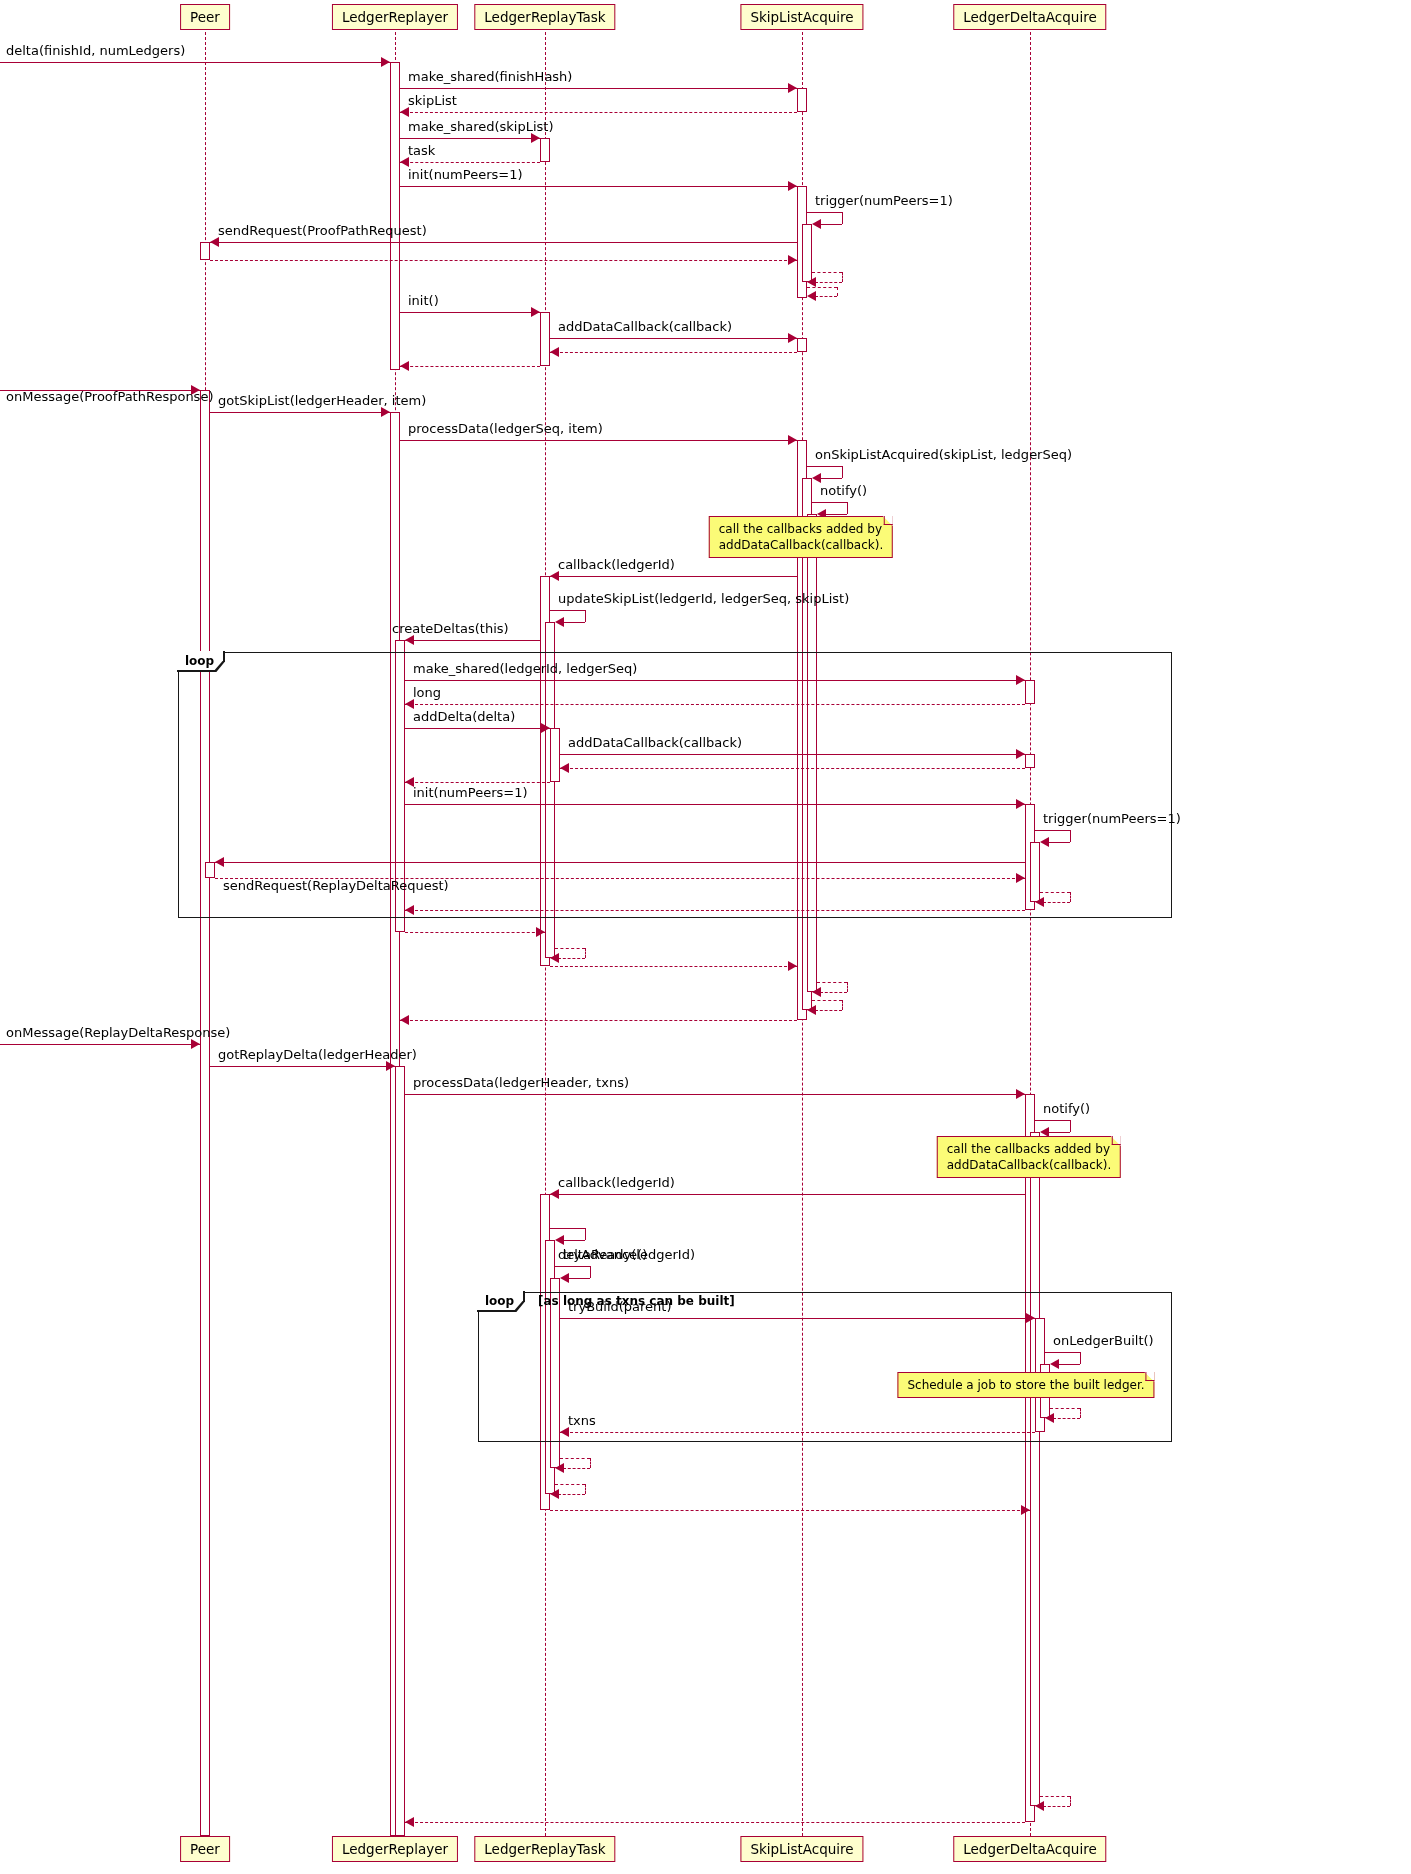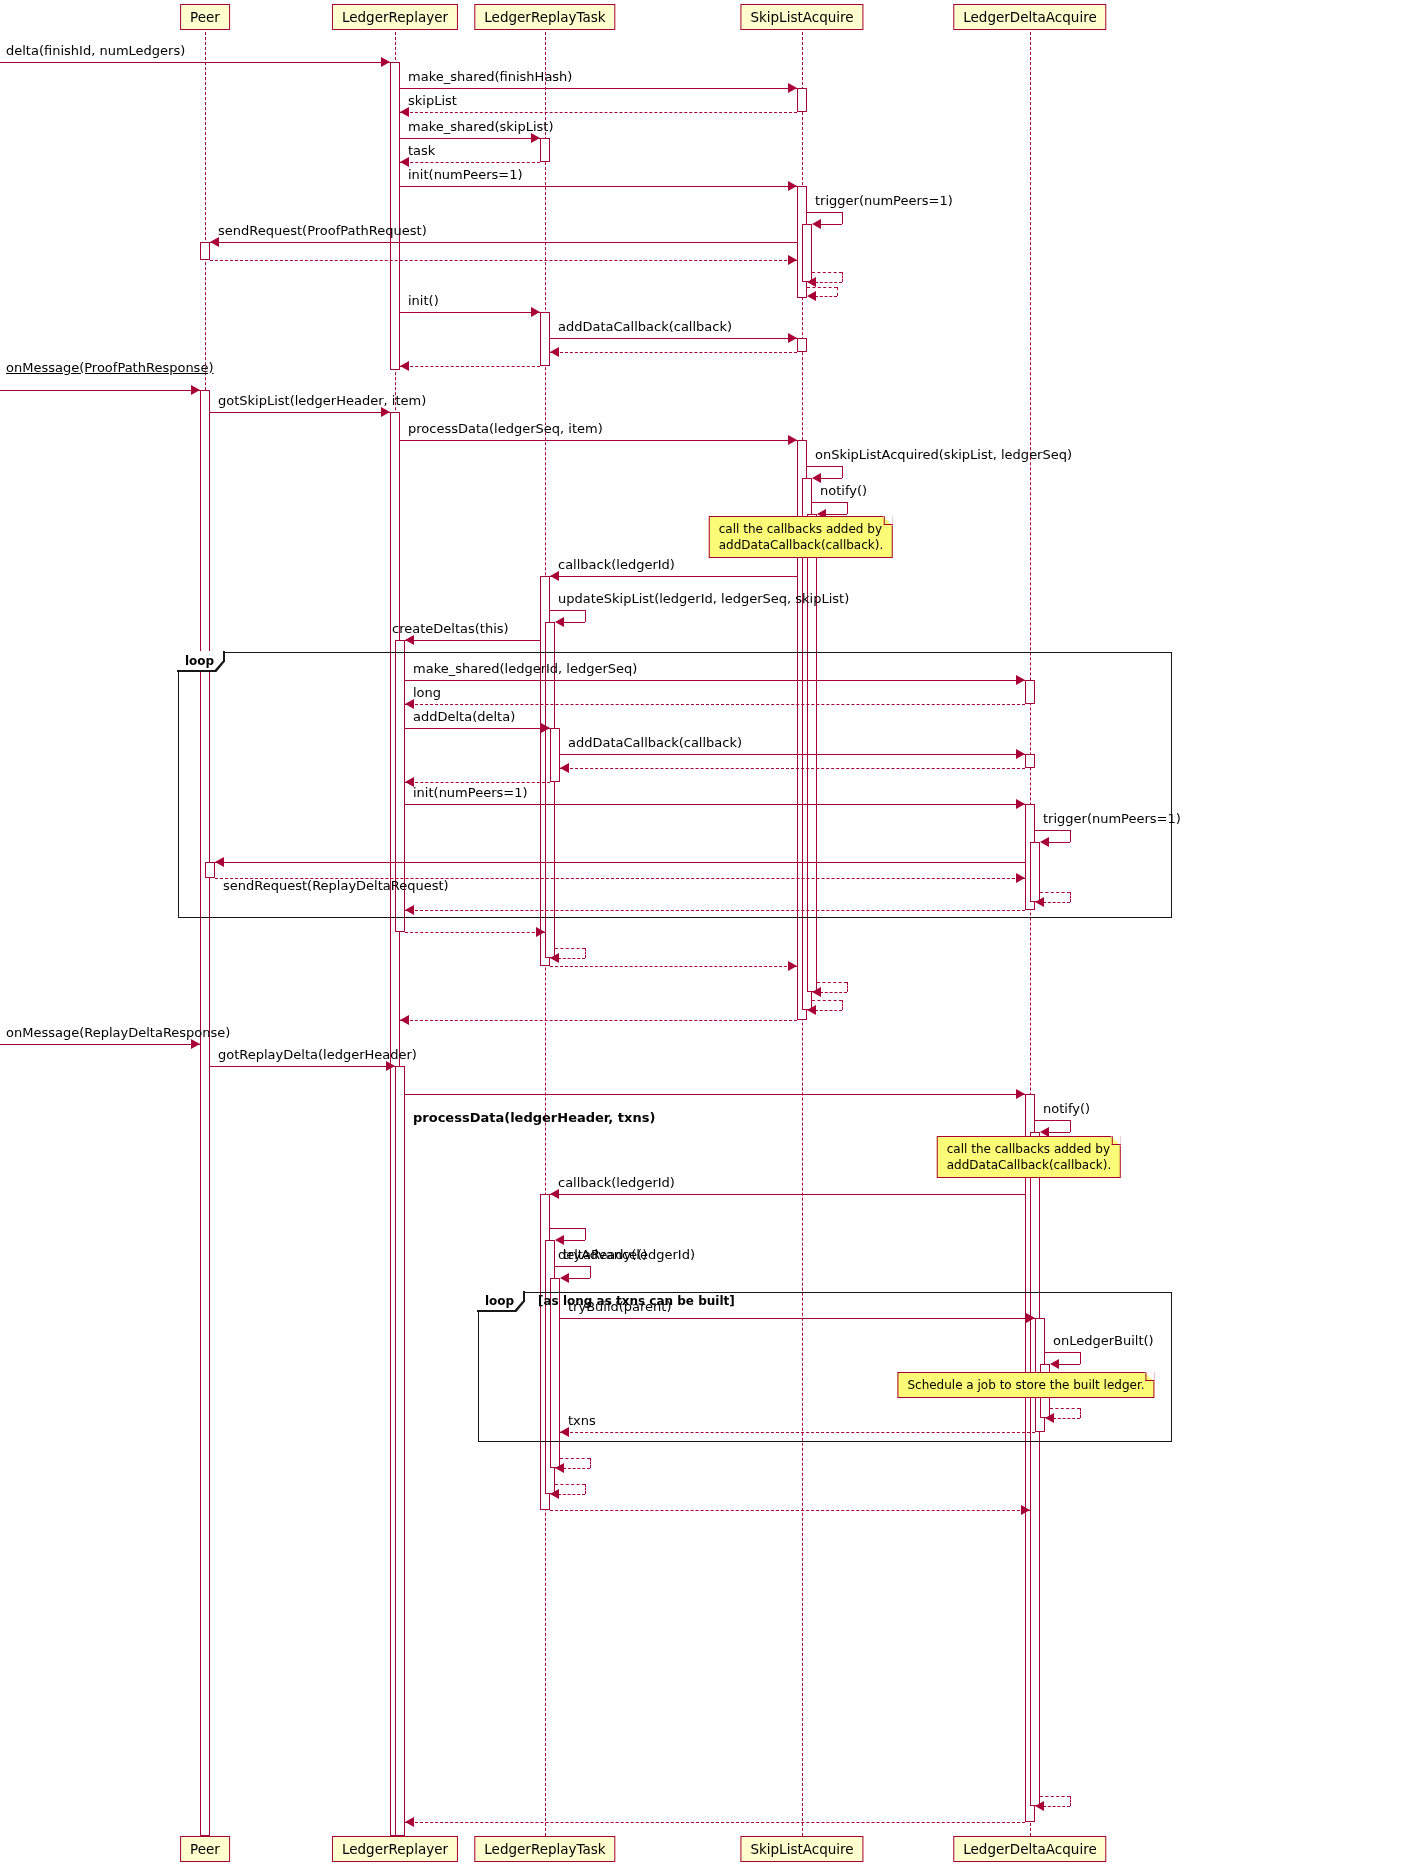--- a/index.html
+++ b/index.html
@@ -126,21 +126,21 @@
     <div class="mlabel" style="left: 408px; top: 293px;">init()</div>
     <div class="mline" style="left: 550px; top: 338px; width: 247px;"></div>
     <div class="head-r" style="left: 788px; top: 333px;"></div>
     <div class="mlabel" style="left: 558px; top: 319px;">addDataCallback(callback)</div>
     <div class="mline dashed" style="left: 550px; top: 352px; width: 247px;"></div>
     <div class="head-l" style="left: 550px; top: 347px;"></div>
     <div class="mline dashed" style="left: 400px; top: 366px; width: 140px;"></div>
     <div class="head-l" style="left: 400px; top: 361px;"></div>
     <div class="mline" style="left: 0px; top: 390px; width: 200px;"></div>
     <div class="head-r" style="left: 191px; top: 385px;"></div>
-    <div class="mlabel" style="left: 6px; top: 360px; text-decoration: underline;">onMessage(ProofPathResponse)</div>
+    <div class="mlabel" style="left: 6px; top: 389px;">onMessage(ProofPathResponse)</div>
     <div class="mline" style="left: 210px; top: 412px; width: 180px;"></div>
     <div class="head-r" style="left: 381px; top: 407px;"></div>
     <div class="mlabel" style="left: 218px; top: 393px;">gotSkipList(ledgerHeader, item)</div>
     <div class="mline" style="left: 400px; top: 440px; width: 397px;"></div>
     <div class="head-r" style="left: 788px; top: 435px;"></div>
     <div class="mlabel" style="left: 408px; top: 421px;">processData(ledgerSeq, item)</div>
     <div class="mline" style="left: 807px; top: 466px; width: 35px;"></div>
     <div class="vseg" style="left: 842px; top: 466px; height: 12px;"></div>
     <div class="mline" style="left: 820px; top: 478px; width: 22px;"></div>
     <div class="head-l" style="left: 812px; top: 473px;"></div>
@@ -215,21 +215,21 @@
     <div class="mline dashed" style="left: 400px; top: 1020px; width: 397px;"></div>
     <div class="head-l" style="left: 400px; top: 1015px;"></div>
     <div class="mline" style="left: 0px; top: 1044px; width: 200px;"></div>
     <div class="head-r" style="left: 191px; top: 1039px;"></div>
     <div class="mlabel" style="left: 6px; top: 1025px;">onMessage(ReplayDeltaResponse)</div>
     <div class="mline" style="left: 210px; top: 1066px; width: 185px;"></div>
     <div class="head-r" style="left: 386px; top: 1061px;"></div>
     <div class="mlabel" style="left: 218px; top: 1047px;">gotReplayDelta(ledgerHeader)</div>
     <div class="mline" style="left: 405px; top: 1094px; width: 620px;"></div>
     <div class="head-r" style="left: 1016px; top: 1089px;"></div>
-    <div class="mlabel" style="left: 413px; top: 1110px; font-weight: bold;">processData(ledgerHeader, txns)</div>
+    <div class="mlabel" style="left: 413px; top: 1075px;">processData(ledgerHeader, txns)</div>
     <div class="mline" style="left: 1035px; top: 1120px; width: 35px;"></div>
     <div class="vseg" style="left: 1070px; top: 1120px; height: 12px;"></div>
     <div class="mline" style="left: 1048px; top: 1132px; width: 22px;"></div>
     <div class="head-l" style="left: 1040px; top: 1127px;"></div>
     <div class="mlabel" style="left: 1043px; top: 1101px;">notify()</div>
     <div class="mline" style="left: 550px; top: 1194px; width: 475px;"></div>
     <div class="head-l" style="left: 550px; top: 1189px;"></div>
     <div class="mlabel" style="left: 558px; top: 1175px;">callback(ledgerId)</div>
     <div class="mline" style="left: 550px; top: 1228px; width: 35px;"></div>
     <div class="vseg" style="left: 585px; top: 1228px; height: 12px;"></div>

